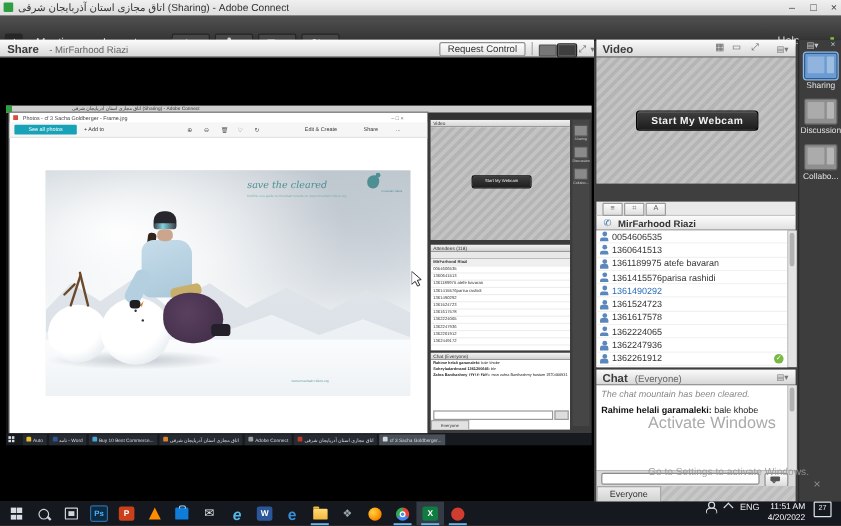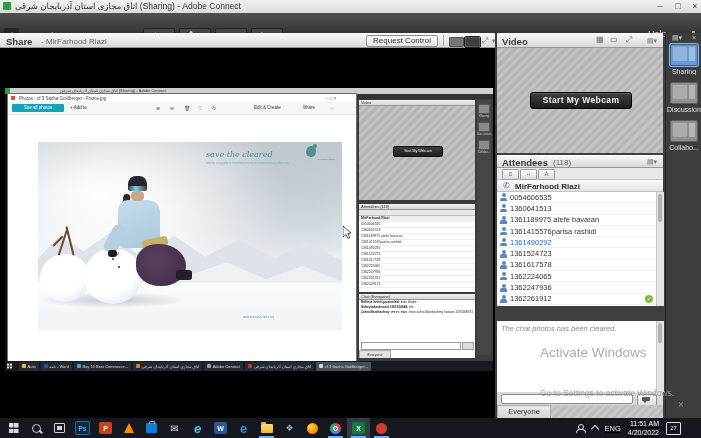--- a/index.html
+++ b/index.html
@@ -150,21 +150,21 @@
   .i-word{width:13px;height:12px;background:#2b579a;color:#fff;font-size:7px;font-weight:bold;border-radius:2px;}
   .i-edge{color:#3690d9;font-size:13px;font-weight:bold;}
   .i-folder{width:12px;height:9px;background:linear-gradient(#ffd977,#f3b73c);border-radius:1px;position:relative;}
   .i-folder:before{content:"";position:absolute;left:0;top:-2px;width:5px;height:2px;background:#f3b73c;border-radius:1px 1px 0 0;}
   .i-unk{color:#9aa7b0;font-size:9px;}
   .i-ff{width:11px;height:11px;border-radius:50%;background:radial-gradient(circle at 35% 35%,#ffd54d,#ff9500 55%,#e66000);}
   .i-chrome{width:11px;height:11px;border-radius:50%;background:conic-gradient(#ea4335 0 120deg,#4285f4 120deg 240deg,#34a853 240deg 360deg);position:relative;}
   .i-chrome:after{content:"";position:absolute;left:3px;top:3px;width:5px;height:5px;border-radius:50%;background:#4a90e2;border:1px solid #fff;box-sizing:border-box;}
   .i-excel{width:13px;height:12px;background:#107c41;color:#fff;font-size:7px;font-weight:bold;border-radius:2px;}
   .i-connect{width:11px;height:11px;border-radius:50%;background:#cf3c30;color:#fff;font-size:7px;}
-  .tray{margin-left:auto;display:flex;align-items:center;gap:7px;padding-right:20px;text-decoration:underline;}
+  .tray{margin-left:auto;display:flex;align-items:flex-start;gap:7px;padding-right:8px;}
   .ppl{width:9px;height:9px;position:relative;}
   .ppl:before{content:"";position:absolute;left:2.5px;top:0;width:4px;height:4px;border-radius:50%;border:1px solid #d8dde2;}
   .ppl:after{content:"";position:absolute;left:0;top:5px;width:8px;height:3.5px;border:1px solid #d8dde2;border-bottom:none;border-radius:4px 4px 0 0;}
   .chev{width:5px;height:5px;border-left:1.5px solid #d8dde2;border-top:1.5px solid #d8dde2;transform:rotate(45deg);margin-top:2px;}
   .lang{font-size:7.5px;color:#e6e6e6;}
   .clock{font-size:7px;color:#fff;text-align:right;line-height:9px;}
   .badge{width:13px;height:11px;border:1px solid #dfe3e8;border-radius:1px;color:#dfe3e8;font-size:6px;text-align:center;line-height:11px;}
   .cursor{z-index:40;}
 </style>
 </head>
@@ -392,25 +392,20 @@
     <span class="abs podtitle" style="left:5px;top:2.5px;">Video</span>
     <span class="abs vhdrico" style="left:596px;top:2px;left:99px;">▦</span>
     <span class="abs vhdrico" style="left:113px;top:2px;">▭</span>
     <span class="abs vhdrico" style="left:129px;top:2px;">⤢</span>
     <span class="abs podmenu" style="left:150px;top:4px;">▤▾</span>
   </div>
   <div class="abs hatch" style="left:497px;top:48px;width:166px;height:105px;">
     <div class="abs startbtn" style="left:33px;top:44px;width:100px;height:15px;line-height:15px;">Start My Webcam</div>
   </div>
 
-  <div class="abs podhdr" style="left:497px;top:155px;width:166px;height:13px;">
-    <span class="abs podtitle" style="left:5px;top:1.5px;">Attendees</span>
-    <span class="abs podsub" style="left:56px;top:2.5px;">(118)</span>
-    <span class="abs podmenu" style="left:150px;top:3px;">▤▾</span>
-  </div>
   <div class="abs" style="left:497px;top:168px;width:166px;height:12px;background:#e9e9e9;border-bottom:1px solid #c6c6c6;box-sizing:border-box;">
     <div class="abs toolbtn" style="left:5px;top:1px;">≡</div>
     <div class="abs toolbtn" style="left:23px;top:1px;">⌗</div>
     <div class="abs toolbtn" style="left:41px;top:1px;">A</div>
   </div>
   <div class="abs hostrow" style="left:497px;top:180px;width:166px;height:12px;box-sizing:border-box;">
     <span class="abs" style="left:6px;top:1px;font-size:8px;color:#3a6ea5;">✆</span>
     <span class="abs" style="left:18px;top:1.5px;font-size:8px;font-weight:bold;color:#333;">MirFarhood Riazi</span>
   </div>
   <div class="abs att-list" style="left:497px;top:192px;width:159px;height:114px;background:#fff;overflow:hidden;">
@@ -468,24 +463,30 @@
       <div class="arow">
 
         <span class="num">1362449172</span>
 
       </div>
     </div>
   <div class="abs sbar" style="left:656px;top:192px;width:7px;height:114px;">
     <div class="sthumb" style="top:2px;height:28px;"></div>
   </div>
 
+  <div class="abs podhdr" style="left:497px;top:308px;width:166px;height:13px;">
+    <span class="abs podtitle" style="left:5px;top:1.5px;">Chat</span>
+    <span class="abs podsub" style="left:32px;top:2.5px;">(Everyone)</span>
+    <span class="abs podmenu" style="left:150px;top:3px;">▤▾</span>
+  </div>
   <div class="abs" style="left:497px;top:321px;width:159px;height:71px;background:#fff;overflow:hidden;padding:3px 4px;box-sizing:border-box;">
-    <div class="notice" style="margin-bottom:4px;">The chat photos has been cleared.</div>
+    <div class="notice" style="margin-bottom:4px;">The chat mountain has been cleared.</div>
     <div>
 
+    <p class="cmsg"><b>Rahime helali garamaleki:</b> <span>bale khobe</span></p>
       </div>
   </div>
   <div class="abs sbar" style="left:656px;top:321px;width:7px;height:71px;">
     <div class="sthumb" style="top:2px;height:20px;"></div>
   </div>
   <div class="abs" style="left:497px;top:392px;width:166px;height:13px;background:#d9d9d9;">
     <input class="abs chatinput" style="left: 4px; top: 1.5px; width: 132px; height: 10px;" value="">
     <div class="abs sendbtn" style="left:140px;top:1.5px;width:18px;height:10px;">
       <span class="bub"></span>
     </div>

